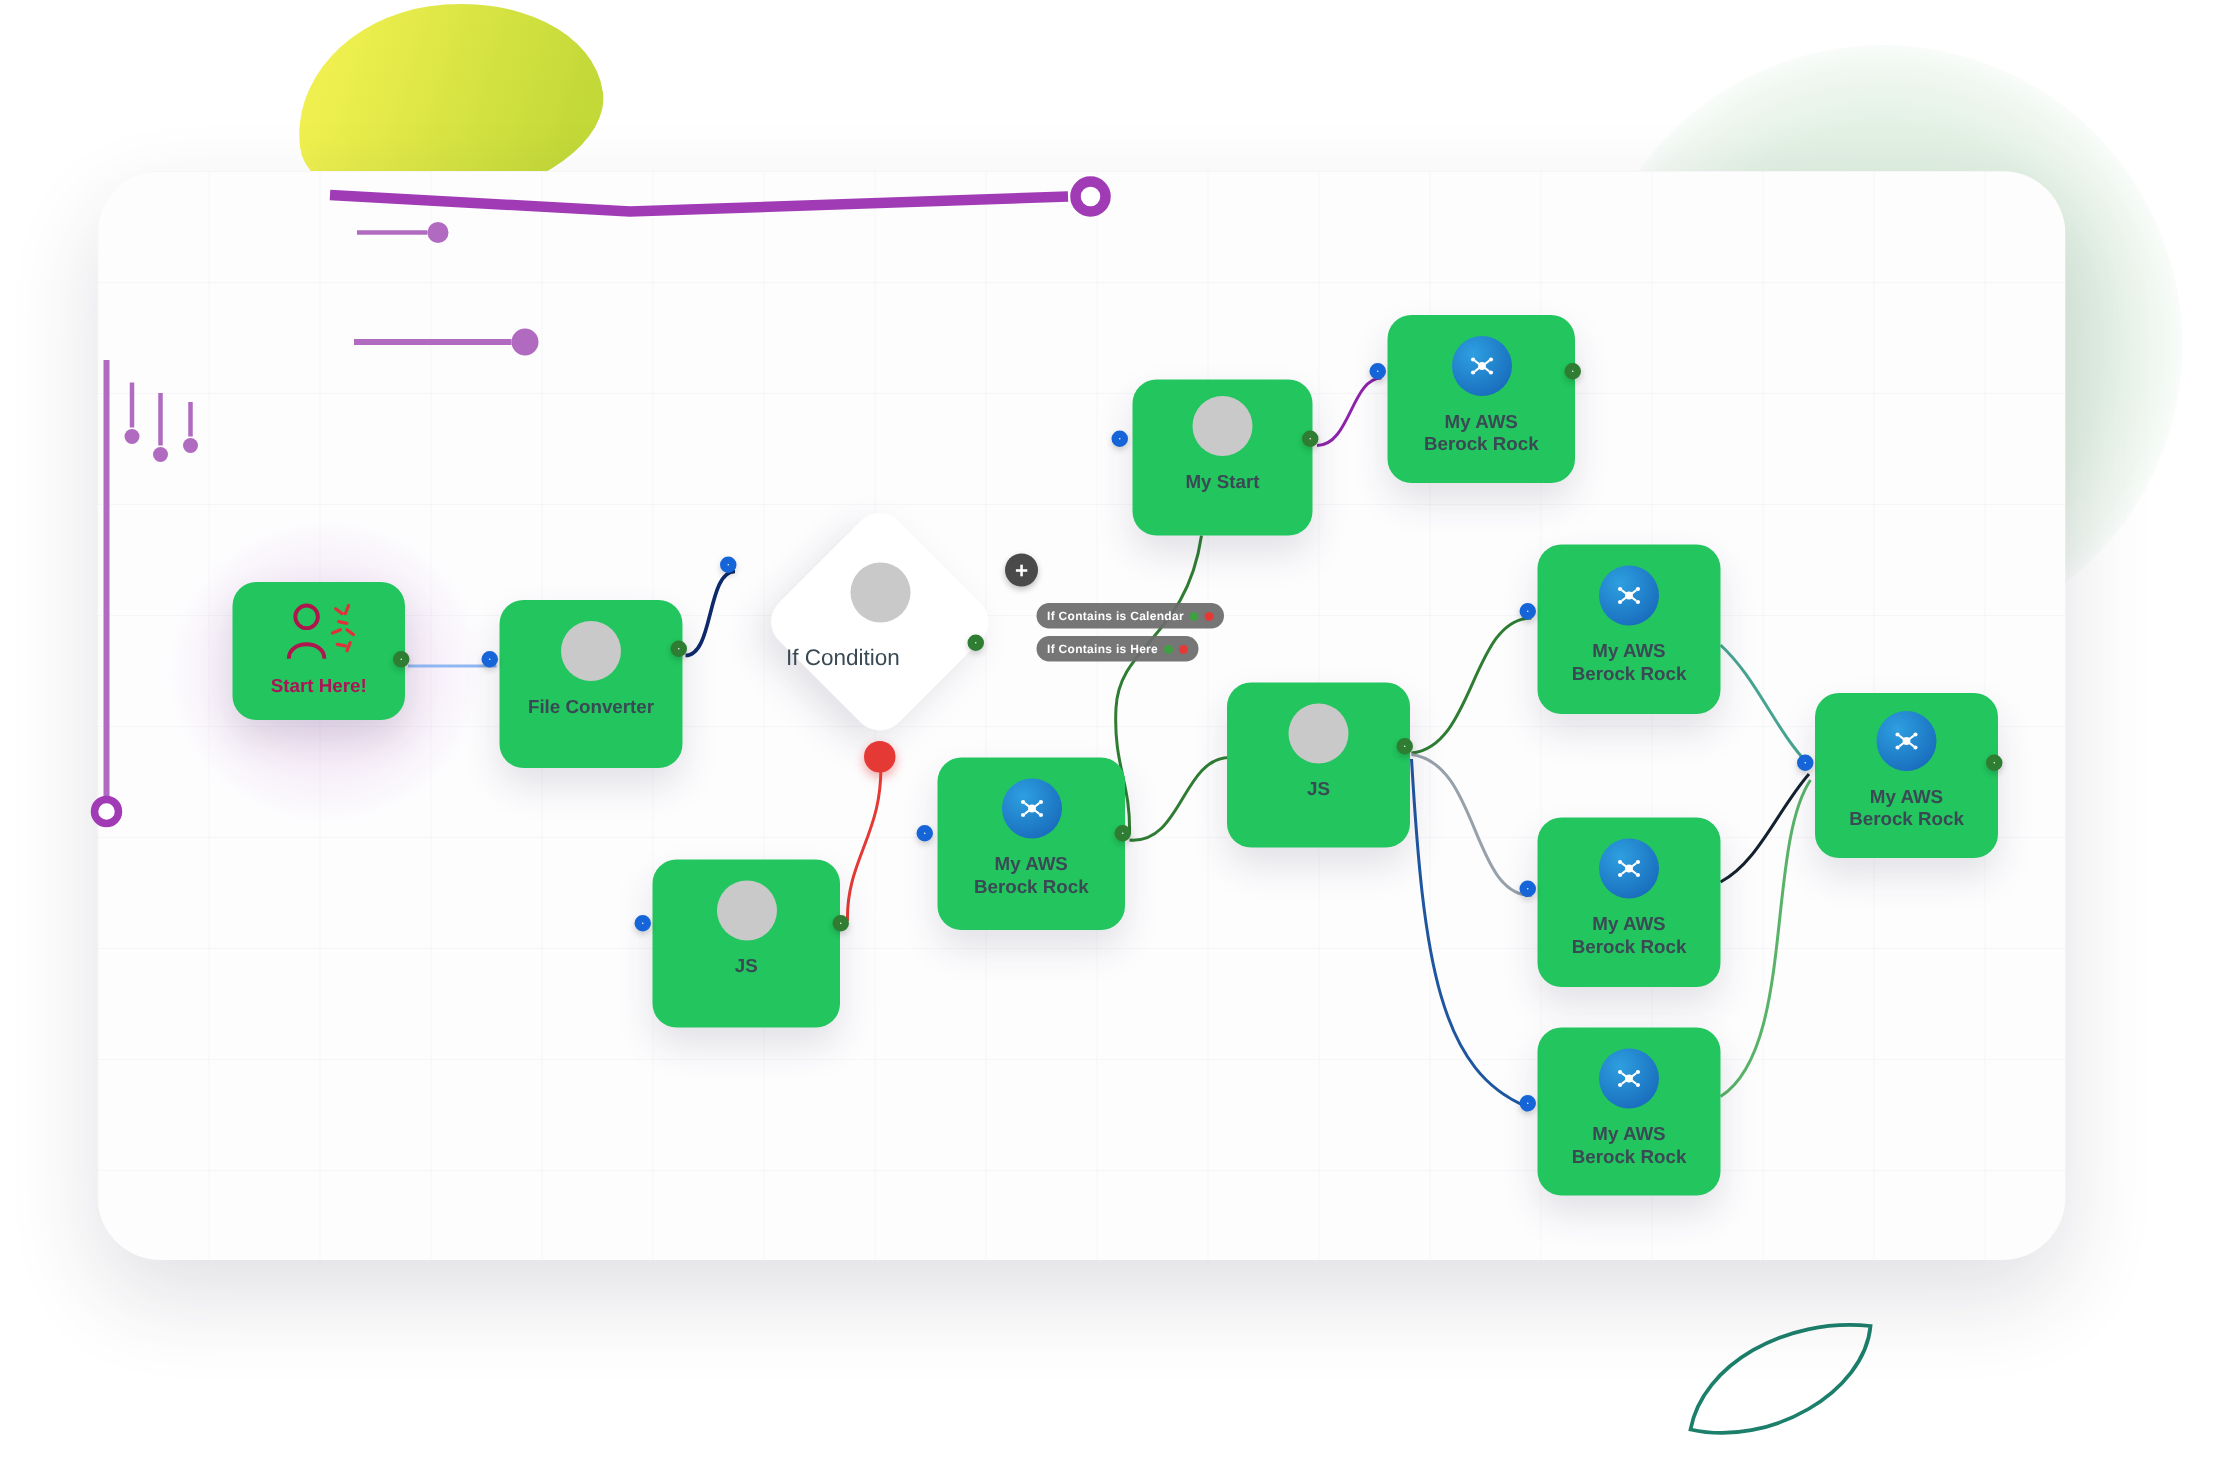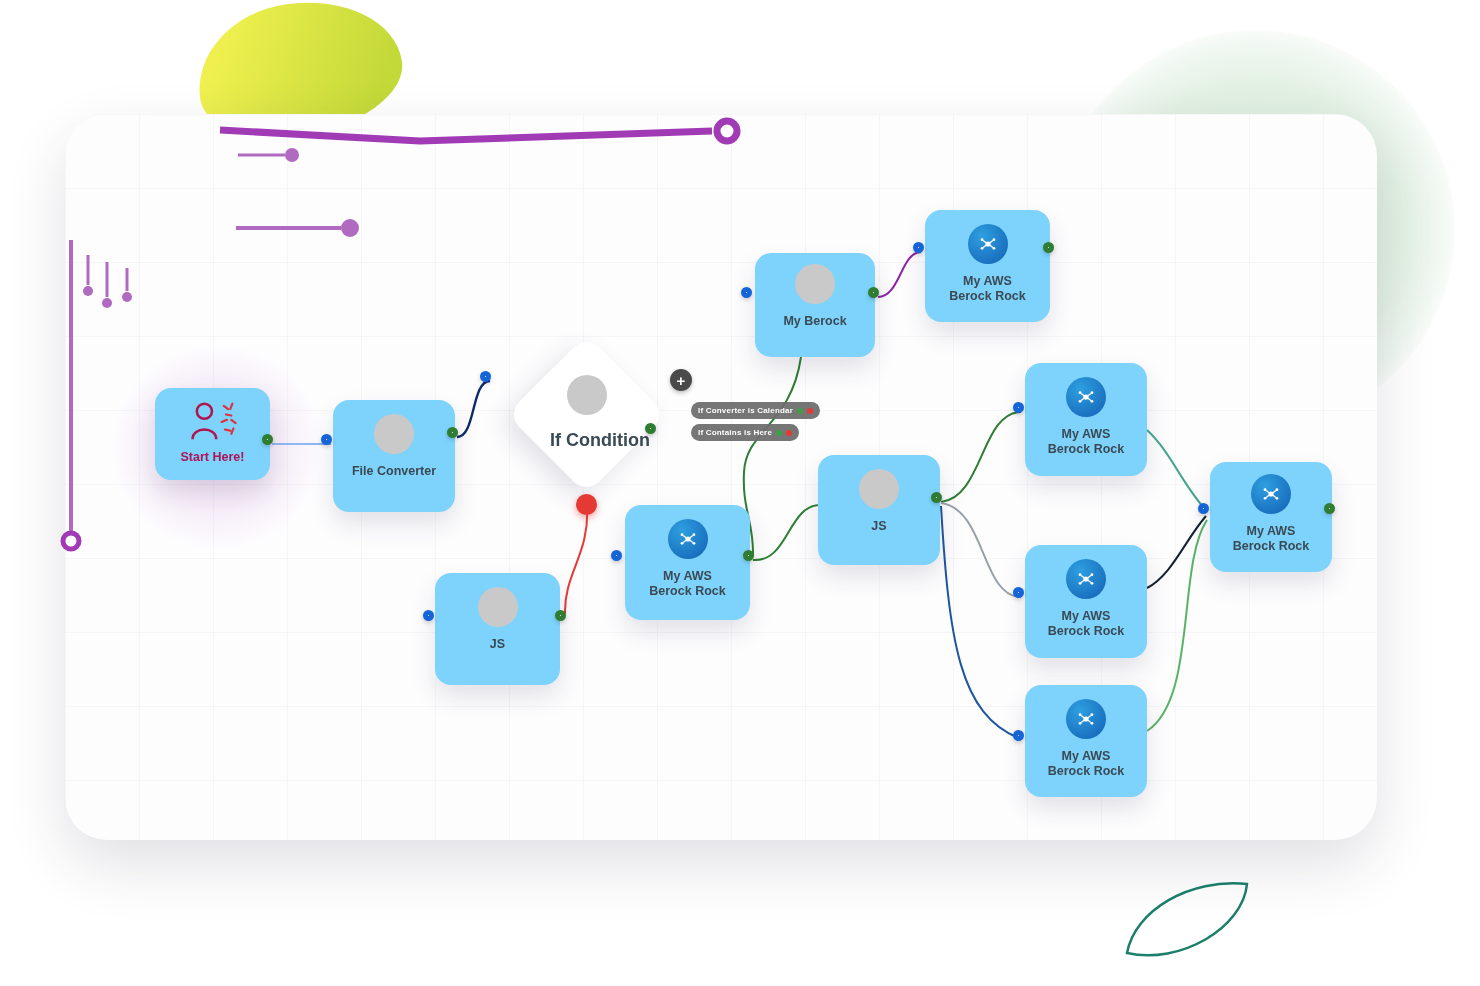--- a/index.html
+++ b/index.html
@@ -22,36 +22,36 @@
       #fdfdfe;
     border-radius:42px; box-shadow:0 25px 60px rgba(40,40,70,.14); }
 
   .start-halo { position:absolute; left:100px; top:335px; width:235px; height:225px; z-index:2;
     background:radial-gradient(ellipse at center, rgba(171,71,188,.22) 0%, rgba(171,71,188,0) 65%); }
 
   
   .connections { position:absolute; left:0; top:0; z-index:2; pointer-events:none; }
 
   
-  .node { position:absolute; background:#7dd3fc; border-radius:16px; z-index:3;
+  .node { position:absolute; background:#22c55e; border-radius:16px; z-index:3;
     box-shadow:0 12px 24px rgba(50,50,80,.13); display:flex; flex-direction:column; align-items:center; }
   .icon-circle { width:40px; height:40px; border-radius:50%; margin-top:14px; flex:0 0 auto; }
   .icon-circle.gray { background:#c9c9c9; }
   .icon-circle.brain { background:radial-gradient(circle at 35% 30%, #2e9fe0, #1360b4);
     display:flex; align-items:center; justify-content:center; }
   .node-label { margin-top:10px; font-weight:bold; font-size:12.5px; color:#3a4a54; text-align:center; line-height:1.2; }
   .node-label span { display:block; }
   .start-label { color:#ad1457; margin-top:4px; }
 
   
   .diamond-wrap { position:absolute; width:126px; height:126px; z-index:3; }
   .diamond { position:absolute; left:6px; top:6px; width:113px; height:113px; background:#fff;
     border-radius:18px; transform:rotate(45deg); box-shadow:0 12px 24px rgba(50,50,80,.13); }
   .diamond-icon { position:absolute; left:43px; top:23px; width:40px; height:40px; border-radius:50%; background:#c9c9c9; }
-  .diamond-label { position:absolute; left:0; right:0; top:78px; font-weight:bold; font-size:18px; color:#3a4a54; text-align:right; }
+  .diamond-label { position:absolute; left:0; right:0; top:78px; font-weight:normal; font-size:15px; color:#3a4a54; text-align:left; }
 
   
   .handle { position:absolute; width:11px; height:11px; border-radius:50%; background:#fff;
     border:5px solid #1565d8; z-index:5; box-shadow:0 2px 4px rgba(0,0,0,.18); }
   .handle.out { border-color:#2e7d32; }
   .dot-red { position:absolute; width:21px; height:21px; border-radius:50%; background:#e53935;
     z-index:5; box-shadow:0 3px 7px rgba(229,57,53,.45); }
   .plus-btn { position:absolute; width:22px; height:22px; border-radius:50%; background:#4a4a4a; color:#fff;
     display:flex; align-items:center; justify-content:center; font-size:15px; font-weight:bold; z-index:5;
     box-shadow:0 2px 4px rgba(0,0,0,.25); cursor:pointer; }
@@ -117,21 +117,21 @@
   </div>
 
   <div class="diamond-wrap" style="left:524px;top:352px">
     <div class="diamond"></div>
     <div class="diamond-icon"></div>
     <div class="diamond-label">If Condition</div>
   </div>
 
   <div class="node" style="left:755px;top:253px;width:120px;height:104px">
     <div class="icon-circle gray" style="margin-top:11px"></div>
-    <div class="node-label">My Berock</div>
+    <div class="node-label">My Start</div>
   </div>
 
   <div class="node" style="left:925px;top:210px;width:125px;height:112px">
     <div class="icon-circle brain">
       <svg width="26" height="26" viewBox="0 0 24 24">
           <g fill="#fff">
             <circle cx="12" cy="12" r="2.4"></circle>
             <circle cx="6.5" cy="8" r="1.3"></circle>
             <circle cx="17.5" cy="8" r="1.3"></circle>
             <circle cx="6.5" cy="16" r="1.3"></circle>
@@ -280,21 +280,21 @@
   <div class="handle" style="left:1013px;top:402px"></div>
   <div class="handle" style="left:1013px;top:587px"></div>
   <div class="handle" style="left:1013px;top:730px"></div>
   <div class="handle" style="left:1198px;top:503px"></div>
   <div class="handle out" style="left:1324px;top:503px"></div>
 
   <div class="dot-red" style="left:576px;top:494px"></div>
   <div class="plus-btn" style="left:670px;top:369px">+</div>
 
   <div class="pill" style="left:691px;top:402px">
-    <span>If Converter is Calendar</span>
+    <span>If Contains is Calendar</span>
     <span class="dot green"></span>
     <span class="dot red"></span>
   </div>
   <div class="pill" style="left:691px;top:424px">
     <span>If Contains is Here</span>
     <span class="dot green"></span>
     <span class="dot red"></span>
   </div>
 
   <svg class="circuit" width="1480" height="986">

